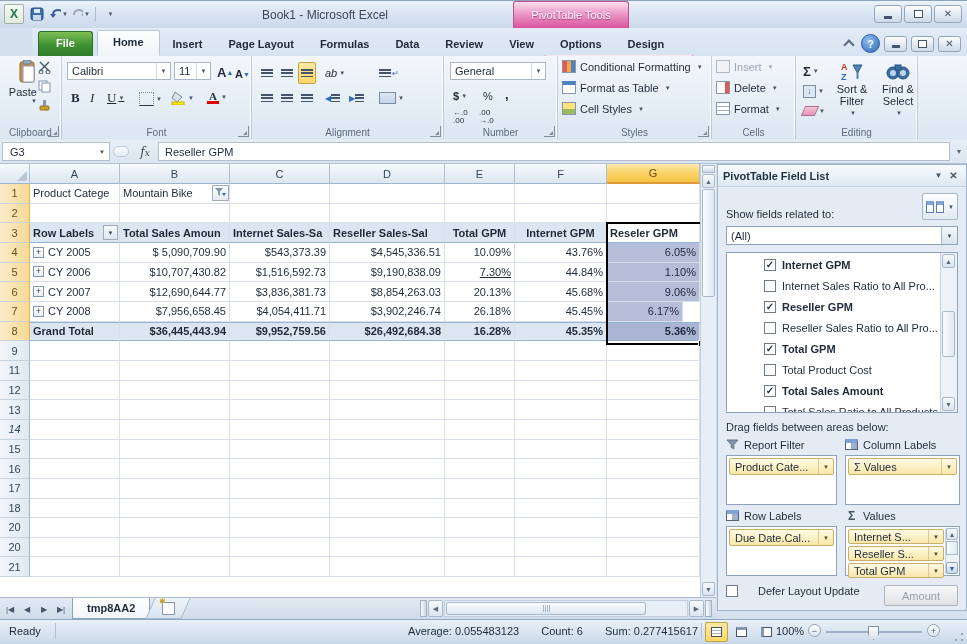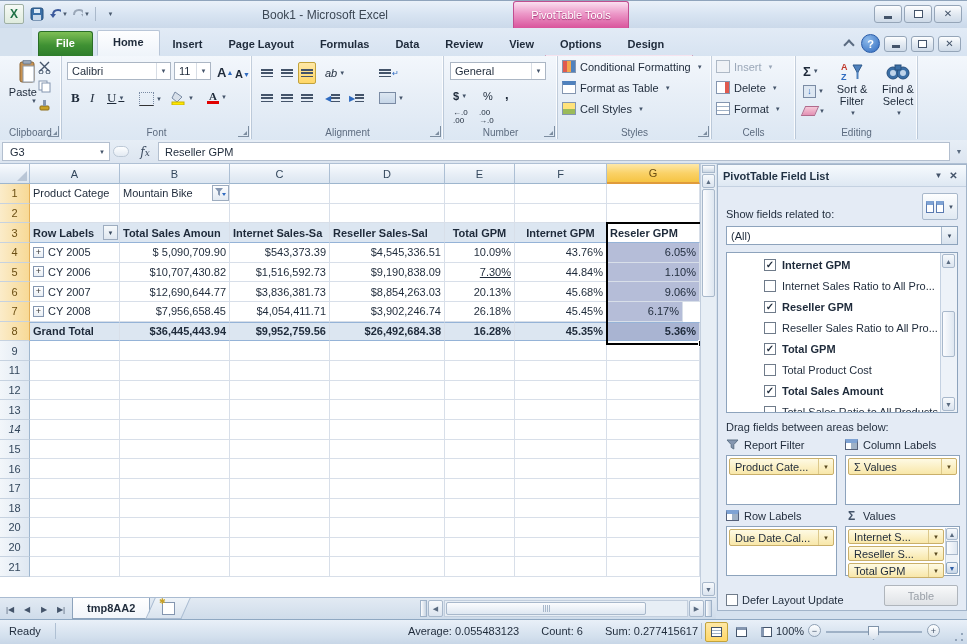--- a/index.html
+++ b/index.html
@@ -173,21 +173,21 @@
   .sig{font-weight:bold;font-size:12px;color:#44546A;width:13px;text-align:center;}
   .area-box{height:50px;background:#fff;border:1px solid #8DA3BC;padding:2px;display:flex;flex-direction:column;gap:2px;position:relative;box-sizing:border-box;}
   .pill{height:17px;flex:none;background:linear-gradient(#FEFAE4,#F8E7A9);border:1px solid #C9AF6A;border-radius:2px;
         display:flex;align-items:center;padding-left:5px;white-space:nowrap;overflow:hidden;box-sizing:border-box;}
   .pill .pa{margin-left:auto;width:14px;border-left:1px solid #DCC98B;align-self:stretch;display:flex;align-items:center;justify-content:center;font-size:6px;color:#5A4A20;flex:none;}
   .vals .pill{margin-right:13px;height:15px;}
   .mini-scroll{position:absolute;right:1px;top:1px;bottom:1px;width:13px;background:#EDF2F8;border-left:1px solid #C4D1E1;box-sizing:border-box;}
   .mini-scroll .up{position:absolute;left:0;top:0;width:12px;height:12px;}
   .mini-scroll .md{position:absolute;left:0;top:13px;width:12px;height:14px;background:linear-gradient(90deg,#FBFCFE,#DEE7F1);border:1px solid #A8B8CB;box-sizing:border-box;}
   .mini-scroll .dn{position:absolute;left:0;bottom:0;width:12px;height:12px;background:linear-gradient(#F6F9FC,#C8D6E6);border:1px solid #8FA8C2;color:#2F5FA8;}
-  .defer-row{display:flex;align-items:flex-end;gap:4px;margin-top:9px;}
+  .defer-row{display:flex;align-items:flex-start;gap:20px;margin-top:9px;}
   .update-btn{margin-left:auto;width:74px;height:21px;border:1px solid #AFB5BC;border-radius:2px;background:linear-gradient(#F8F9FA,#DFE2E6);
               color:#9AA0A8;display:flex;align-items:center;justify-content:center;box-sizing:border-box;}
 </style>
 </head>
 <body>
 
 <div class="win">
 
   <div class="titlebar">
     <div class="qat">
@@ -878,18 +878,18 @@
             <div class="mini-scroll">
             <span class="sbtn up">▲</span>
             <span class="md"></span>
             <span class="sbtn dn">▼</span>
           </div>
         </div>
       </div>
       <div class="defer-row">
         <span class="cb"></span>
         <span>Defer Layout Update</span>
-        <span class="update-btn">Table</span>
+        <span class="update-btn">Amount</span>
       </div>
     </div>
   </div>
 
 </div>
 
 </body></html>

